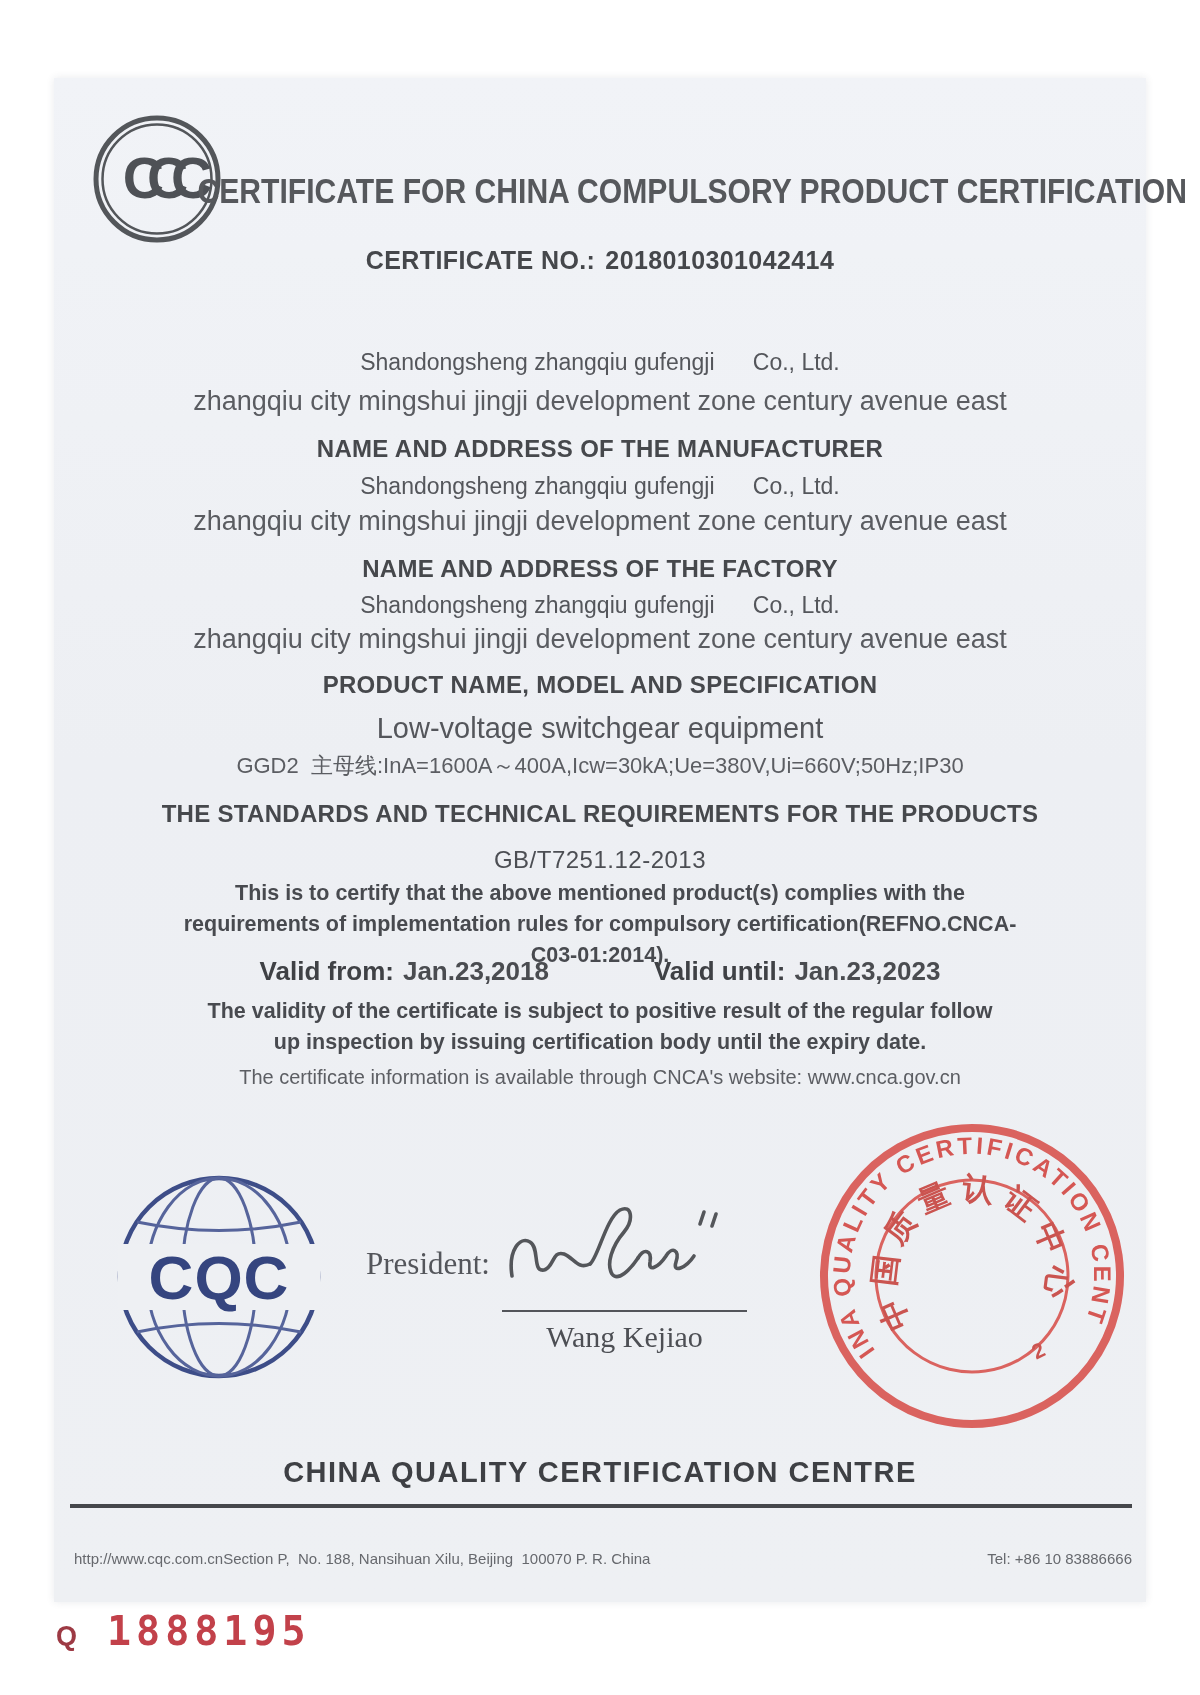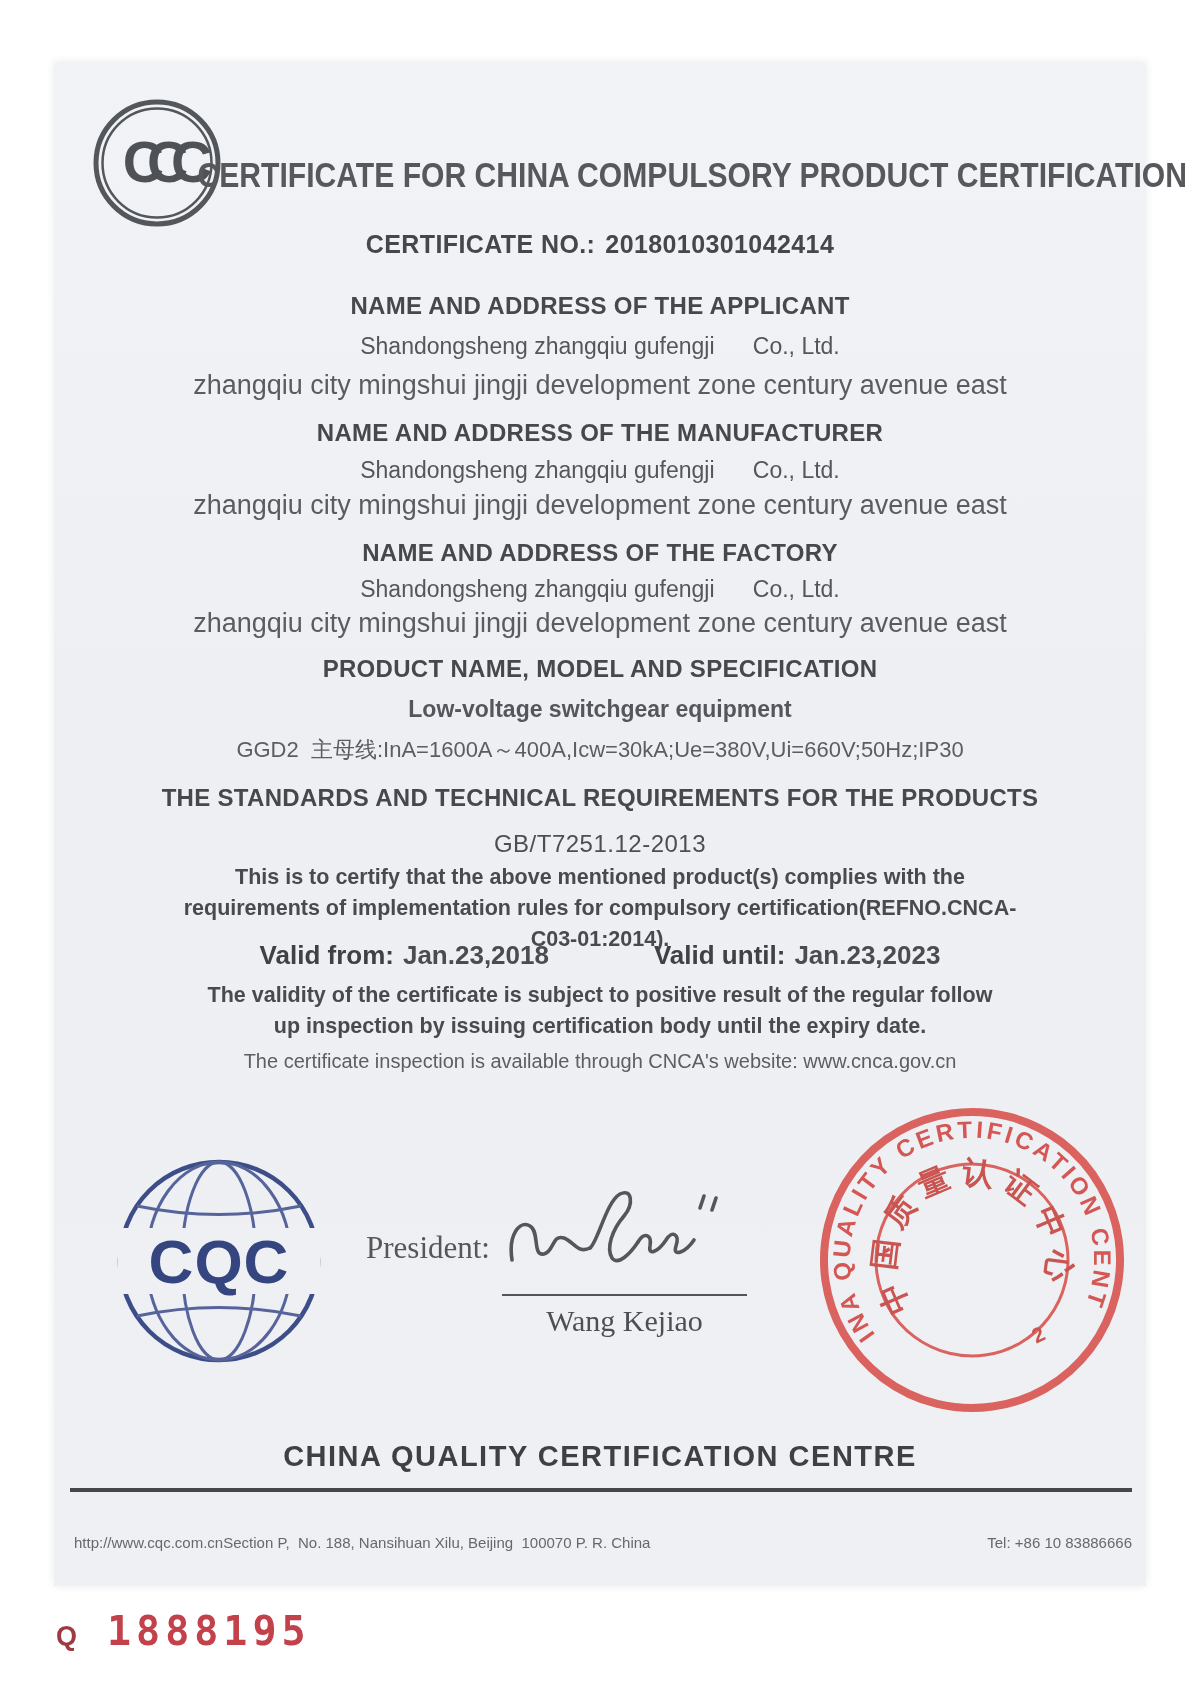--- a/index.html
+++ b/index.html
@@ -3,37 +3,37 @@
 <meta charset="utf-8">
 <style>
   html,body{margin:0;padding:0;}
   body{
     width:1200px;height:1695px;position:relative;overflow:hidden;
     background:#ffffff;
     font-family:"Liberation Sans", sans-serif;
     -webkit-font-smoothing:antialiased;
   }
   .paper{
-    position:absolute;left:54px;top:62px;width:1092px;height:1524px;
+    position:absolute;left:54px;top:78px;width:1092px;height:1524px;
     background:linear-gradient(180deg,#f1f3f7 0%,#edeff3 45%,#eef0f3 100%);
     box-shadow:0 0 8px rgba(40,50,70,.10);
   }
   .abs{position:absolute;left:0;right:0;text-align:center;}
   .pre{white-space:pre;}
   .title-row{top:78px;height:70px;left:205px;right:20px;display:flex;align-items:center;justify-content:center;}
   .cert-title{
     font-size:35px;font-weight:700;color:#56585c;letter-spacing:0px;
     transform:scaleX(.86);transform-origin:center;white-space:nowrap;
   }
   .certno{top:168px;font-size:25px;font-weight:700;color:#45474b;letter-spacing:.4px;}
   .certno .num{margin-left:10px;}
   .sec-h{font-size:24px;font-weight:700;color:#46484c;letter-spacing:.3px;}
   .sec-c{font-size:23px;color:#54565b;}
   .sec-a{font-size:27px;color:#5a5c61;}
-  .p-name{font-size:23px;color:#54565b;font-weight:bold;}
+  .p-name{font-size:29px;color:#54565b;}
   .p-spec{font-size:22px;color:#5b5d62;}
   .std-v{font-size:24px;color:#4c4e53;letter-spacing:.5px;text-align:center;}
   .para{font-size:21.5px;font-weight:700;color:#484a4f;line-height:1.45;}
   .certify{top:800px;left:120px;right:120px;}
   .valid-row{top:878px;display:flex;justify-content:center;gap:105px;}
   .valid-label{font-size:26px;font-weight:800;color:#3f4145;}
   .valid-value{font-size:26px;font-weight:600;color:#4a4c50;margin-left:9px;}
   .note{top:918px;left:150px;right:150px;}
   .cnca{top:988px;font-size:20px;font-weight:400;color:#5c5e63;}
   .president-label{position:absolute;left:312px;top:1168px;font-size:31px;color:#54565b;font-family:Liberation Serif, serif;}
@@ -68,21 +68,20 @@
   </svg>
 
   <div class="abs title-row">
     <span class="cert-title">CERTIFICATE FOR CHINA COMPULSORY PRODUCT CERTIFICATION</span>
   </div>
 
   <div class="abs certno">
     <span>CERTIFICATE NO.:</span><span class="num">2018010301042414</span>
   </div>
 
-  <div class="abs sec-h" style="top:230px;">NAME AND ADDRESS OF THE APPLICANT</div>
   <div class="abs sec-c pre" style="top:271px;">Shandongsheng zhangqiu gufengji      Co., Ltd.</div>
   <div class="abs sec-a" style="top:308px;">zhangqiu city mingshui jingji development zone century avenue east</div>
 
   <div class="abs sec-h" style="top:357px;">NAME AND ADDRESS OF THE MANUFACTURER</div>
   <div class="abs sec-c pre" style="top:395px;">Shandongsheng zhangqiu gufengji      Co., Ltd.</div>
   <div class="abs sec-a" style="top:428px;">zhangqiu city mingshui jingji development zone century avenue east</div>
 
   <div class="abs sec-h" style="top:477px;">NAME AND ADDRESS OF THE FACTORY</div>
   <div class="abs sec-c pre" style="top:514px;">Shandongsheng zhangqiu gufengji      Co., Ltd.</div>
   <div class="abs sec-a" style="top:546px;">zhangqiu city mingshui jingji development zone century avenue east</div>
@@ -100,21 +99,21 @@
     <span>
       <span class="valid-label">Valid from:</span><span class="valid-value">Jan.23,2018</span>
     </span>
     <span>
       <span class="valid-label">Valid until:</span><span class="valid-value">Jan.23,2023</span>
     </span>
   </div>
 
   <div class="abs para note">The validity of the certificate is subject to positive result of the regular follow up inspection by issuing certification body until the expiry date.</div>
 
-  <div class="abs cnca">The certificate inspection is available through CNCA's website: www.cnca.gov.cn</div>
+  <div class="abs cnca">The certificate information is available through CNCA's website: www.cnca.gov.cn</div>
 
   <svg class="svg-abs" style="left:58px;top:1092px;" width="214" height="214" viewBox="0 0 214 214">
     <g transform="translate(107,107)" fill="none" stroke="#56649b" stroke-width="3">
       <circle r="99" stroke="#3d4d88" stroke-width="4.5"></circle>
       <ellipse rx="72" ry="99"></ellipse>
       <ellipse rx="37" ry="99"></ellipse>
       <path d="M -82 -55 Q 0 -38 82 -55"></path>
       <path d="M -82 55 Q 0 38 82 55"></path>
       <rect x="-101" y="-33" width="202" height="66" fill="#eef0f3" stroke="none"></rect>
       <text x="0" y="22" text-anchor="middle" font-size="62" font-weight="800" letter-spacing="1" fill="#35457f" stroke="none">CQC</text>

